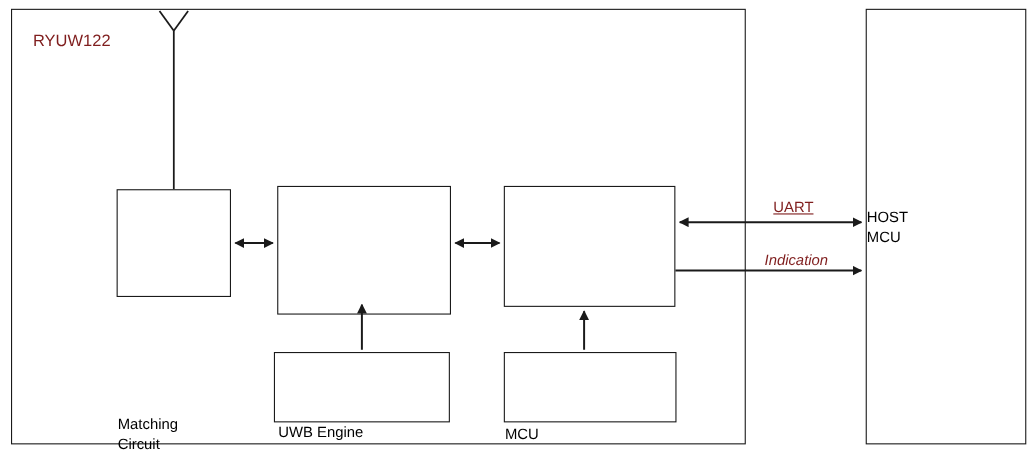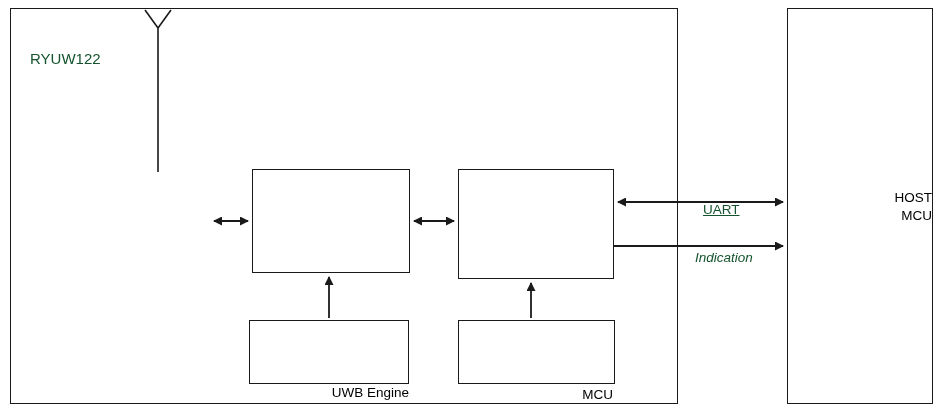--- a/index.html
+++ b/index.html
@@ -20,33 +20,32 @@
   .box {
     position: absolute;
     border: 1.6px solid #1a1a1a;
     background: #ffffff;
     box-sizing: border-box;
   }
   .blocklabel {
     position: absolute;
     left: 0;
     right: 0;
-    text-align: right;
+    text-align: left;
     font-size: 13.5px;
     color: #000000;
     line-height: 1.35;
     white-space: pre-line;
   }
   .plainlabel {
     position: absolute;
     font-size: 13.5px;
-    color: #14532d;
+    color: #7f1d1d;
     white-space: pre-line;
     line-height: 1.35;
-    margin-top: 21px;
   }
   #outer-chip {
     left: 10px;
     top: 8px;
     width: 668px;
     height: 396px;
   }
   #chip-title {
     left: 30px;
     top: 28px;
@@ -66,21 +65,21 @@
     left: 106px;
     top: 172px;
     width: 104px;
     height: 98px;
   }
   #matching-circuit-label { top: 204px; }
   #uwb-engine-box {
     left: 252px;
     top: 169px;
     width: 158px;
-    height: 104px;
+    height: 117px;
   }
   #uwb-engine-label { top: 214px; }
   #mcu-box {
     left: 458px;
     top: 169px;
     width: 156px;
     height: 110px;
   }
   #mcu-label { top: 216px; }
   #crystal-384-box {
@@ -120,20 +119,24 @@
 <div id="canvas">
 
   <div class="box" id="outer-chip"></div>
   <div class="plainlabel" id="chip-title">RYUW122</div>
 
   <div class="box" id="host-mcu-box">
     <div class="blocklabel" id="host-mcu-label">HOST
 MCU</div>
   </div>
 
+  <div class="box" id="matching-circuit-box">
+    <div class="blocklabel" id="matching-circuit-label">Matching
+Circuit</div>
+  </div>
 
   <div class="box" id="uwb-engine-box">
     <div class="blocklabel" id="uwb-engine-label">UWB Engine</div>
   </div>
 
   <div class="box" id="mcu-box">
     <div class="blocklabel" id="mcu-label">MCU</div>
   </div>
 
   <div class="box" id="crystal-384-box">

